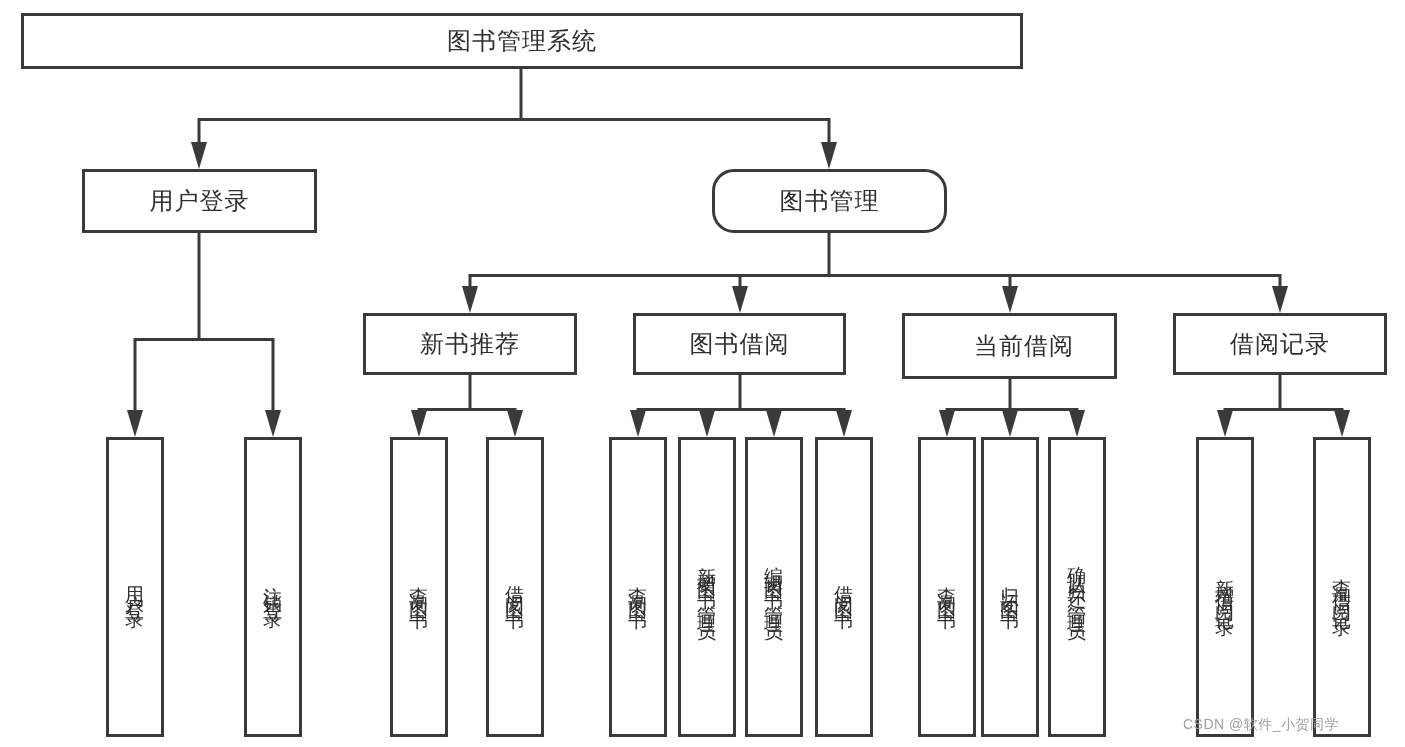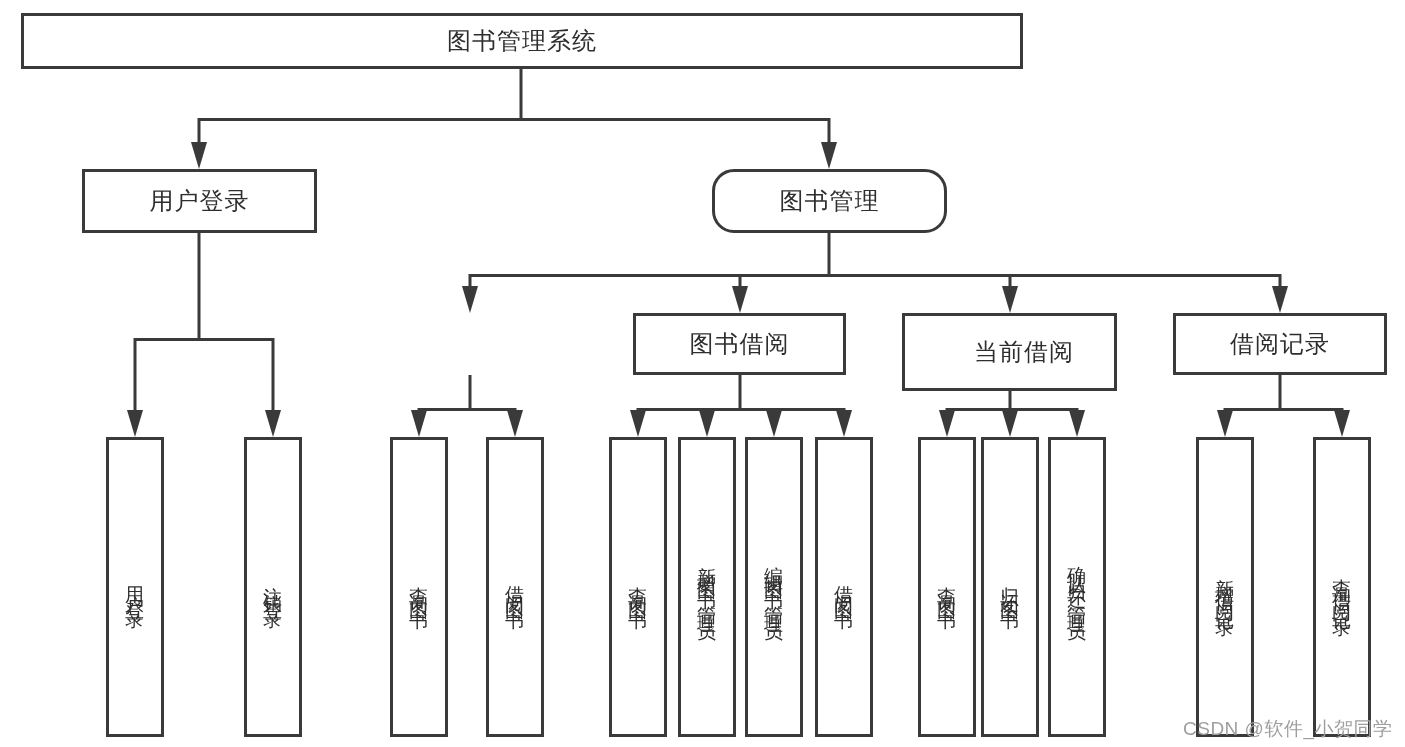--- a/index.html
+++ b/index.html
@@ -37,21 +37,21 @@
     font-size: 19px;
     letter-spacing: 8px;
     line-height: 1;
     color: #2e2e2e;
   }
   .watermark {
     position: absolute;
     left: 1183px;
     top: 716px;
     z-index: 3;
-    font-size: 19px;
+    font-size: 14px;
     color: #9e9e9e;
     letter-spacing: 0.5px;
     white-space: nowrap;
   }
 </style>
 </head>
 <body>
 
 <div class="canvas">
 
@@ -93,22 +93,23 @@
       <polygon points="1217,410 1233,410 1225,437"></polygon>
       <polygon points="1334,410 1350,410 1342,437"></polygon>
     </g>
   </svg>
 
   <div class="node hnode root">图书管理系统</div>
 
   <div class="node hnode" style="left:82px; top:169px; width:235px; height:64px;">用户登录</div>
   <div class="node hnode" style="left:712px; top:169px; width:235px; height:64px;border-radius:22px;">图书管理</div>
 
+  <div class="node hnode" style="left:363px; top:313px; width:214px; height:62px;">新书推荐</div>
   <div class="node hnode" style="left:633px; top:313px; width:213px; height:62px;">图书借阅</div>
-  <div class="node hnode" style="left:902px; top:313px; width:215px; height:78px;padding-left:29px;">当前借阅</div>
+  <div class="node hnode" style="left:902px; top:313px; width:215px; height:66px;padding-left:29px;">当前借阅</div>
   <div class="node hnode" style="left:1173px; top:313px; width:214px; height:62px;">借阅记录</div>
 
   <div class="node leaf" style="left:106px;">
     <span>用户登录</span>
   </div>
   <div class="node leaf" style="left:244px;">
     <span>注销登录</span>
   </div>
 
   <div class="node leaf" style="left:390px;">

